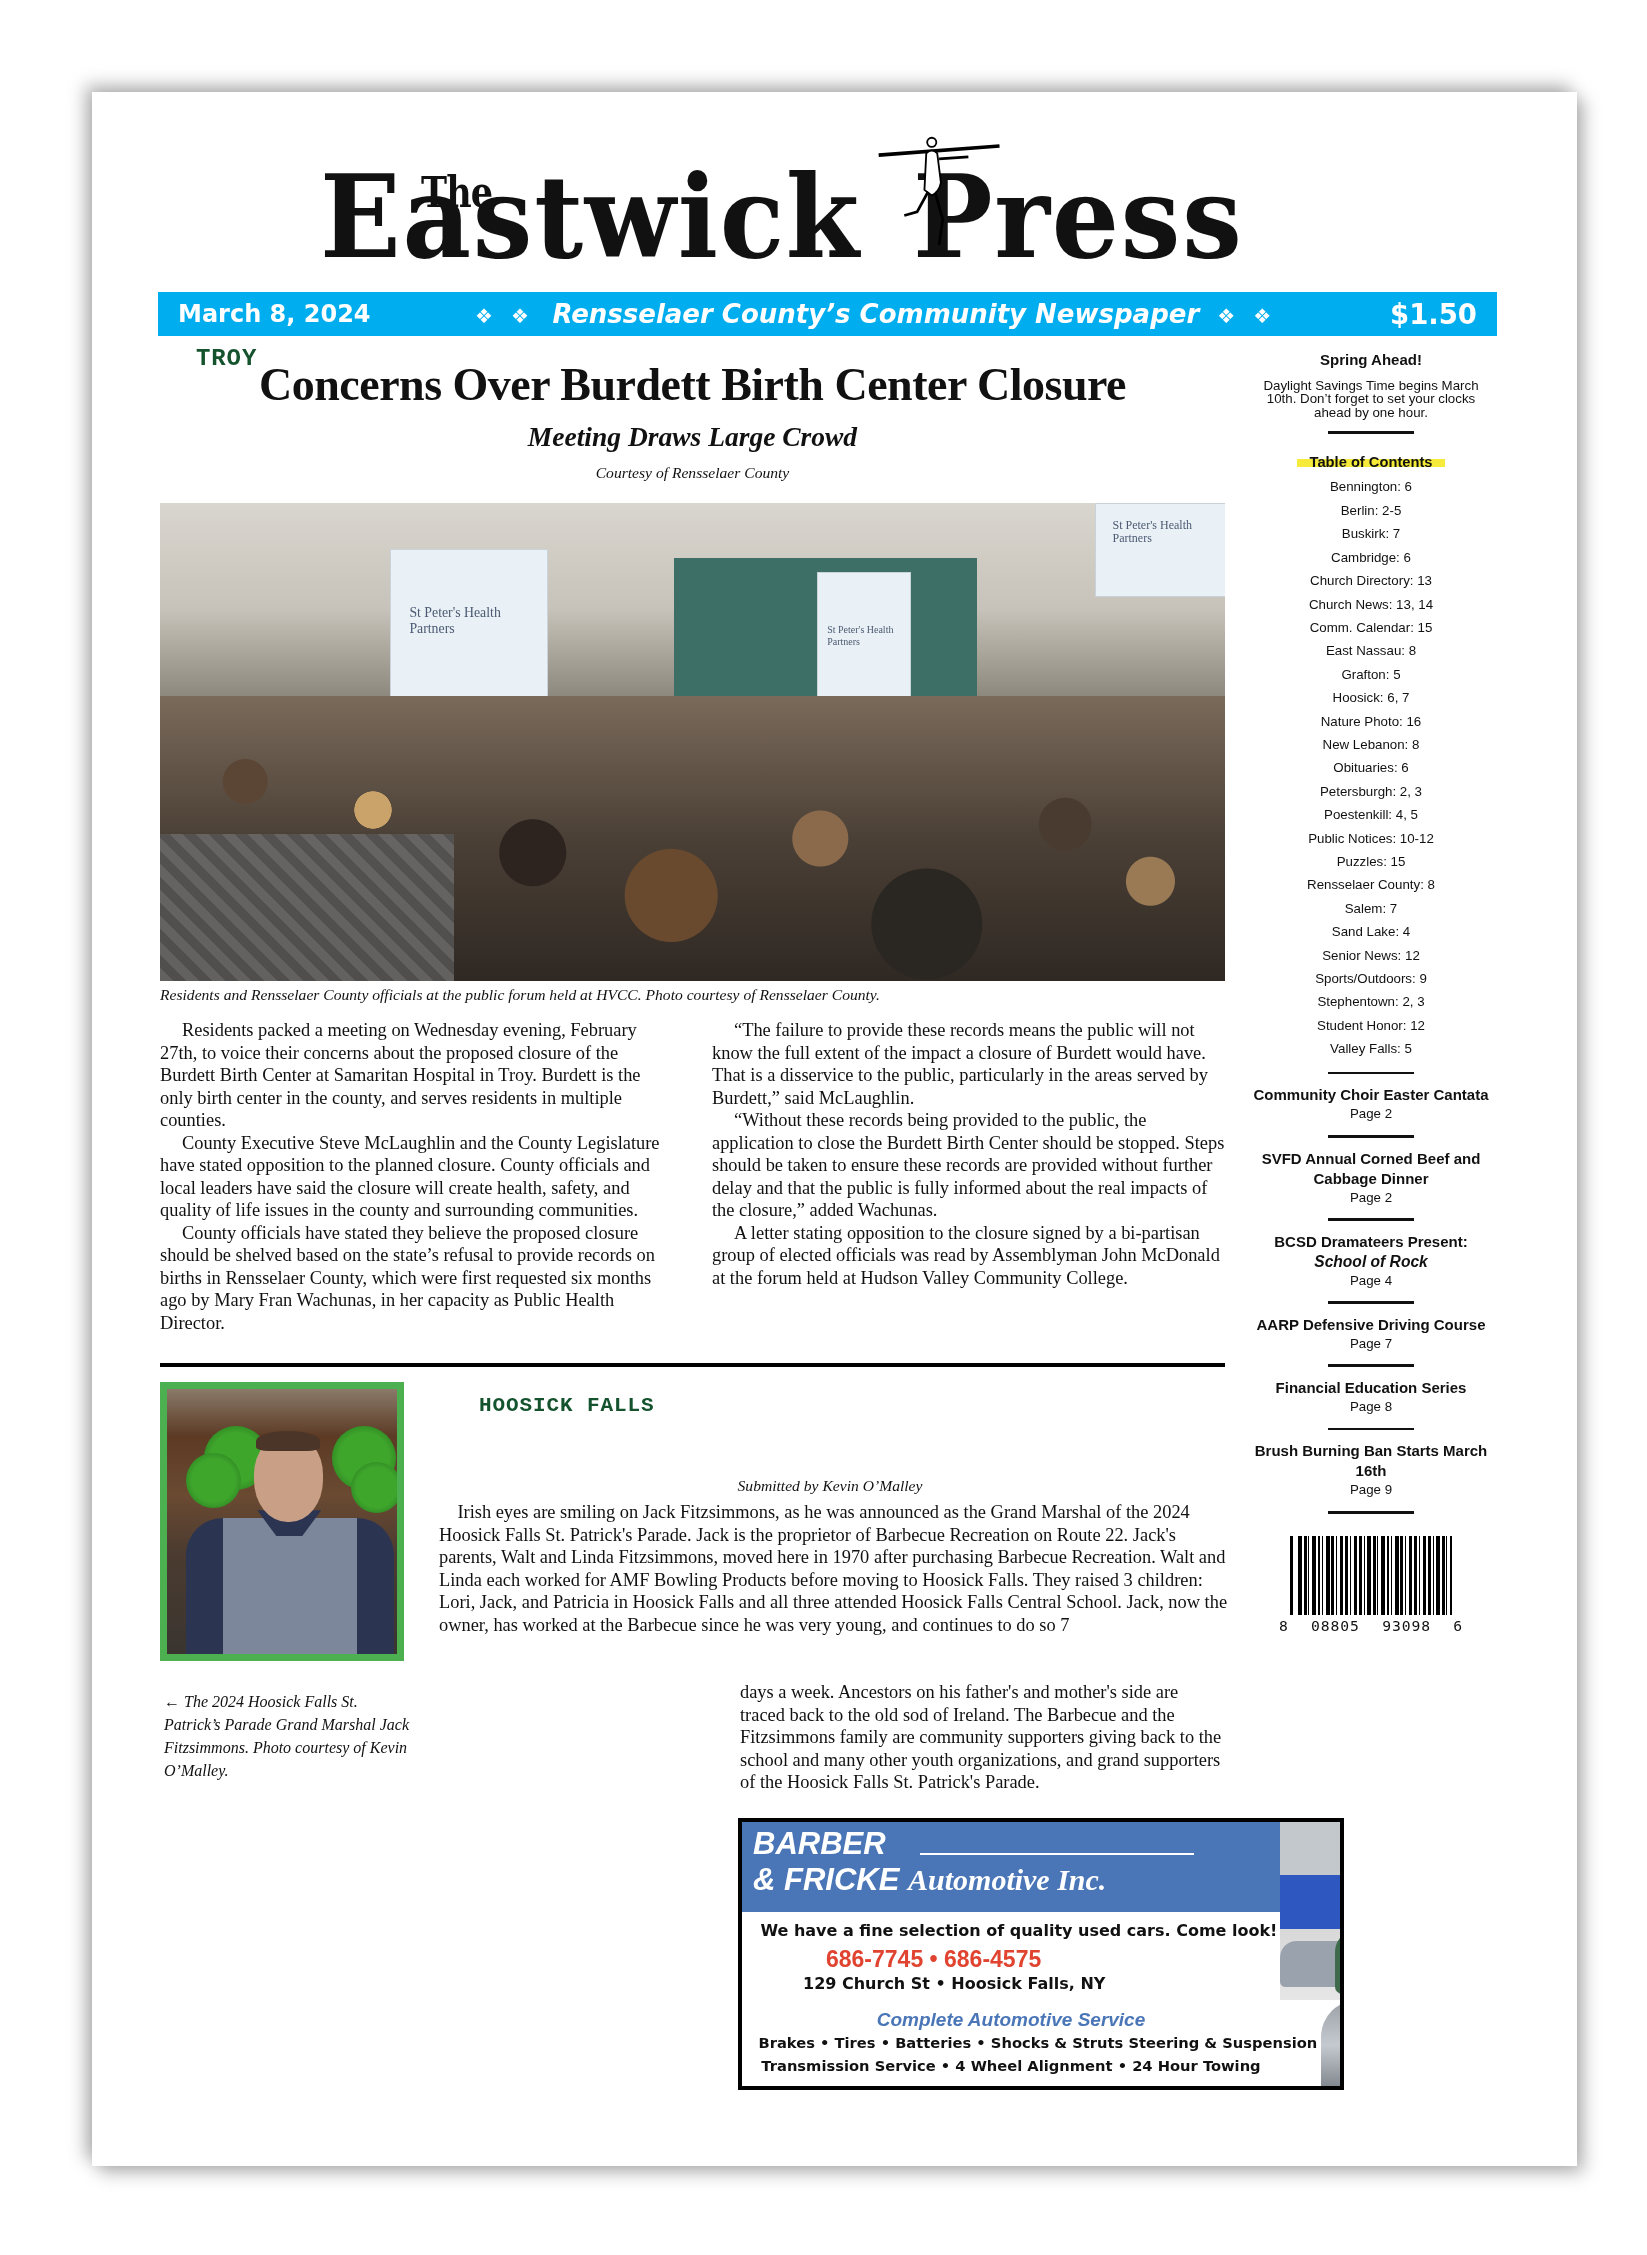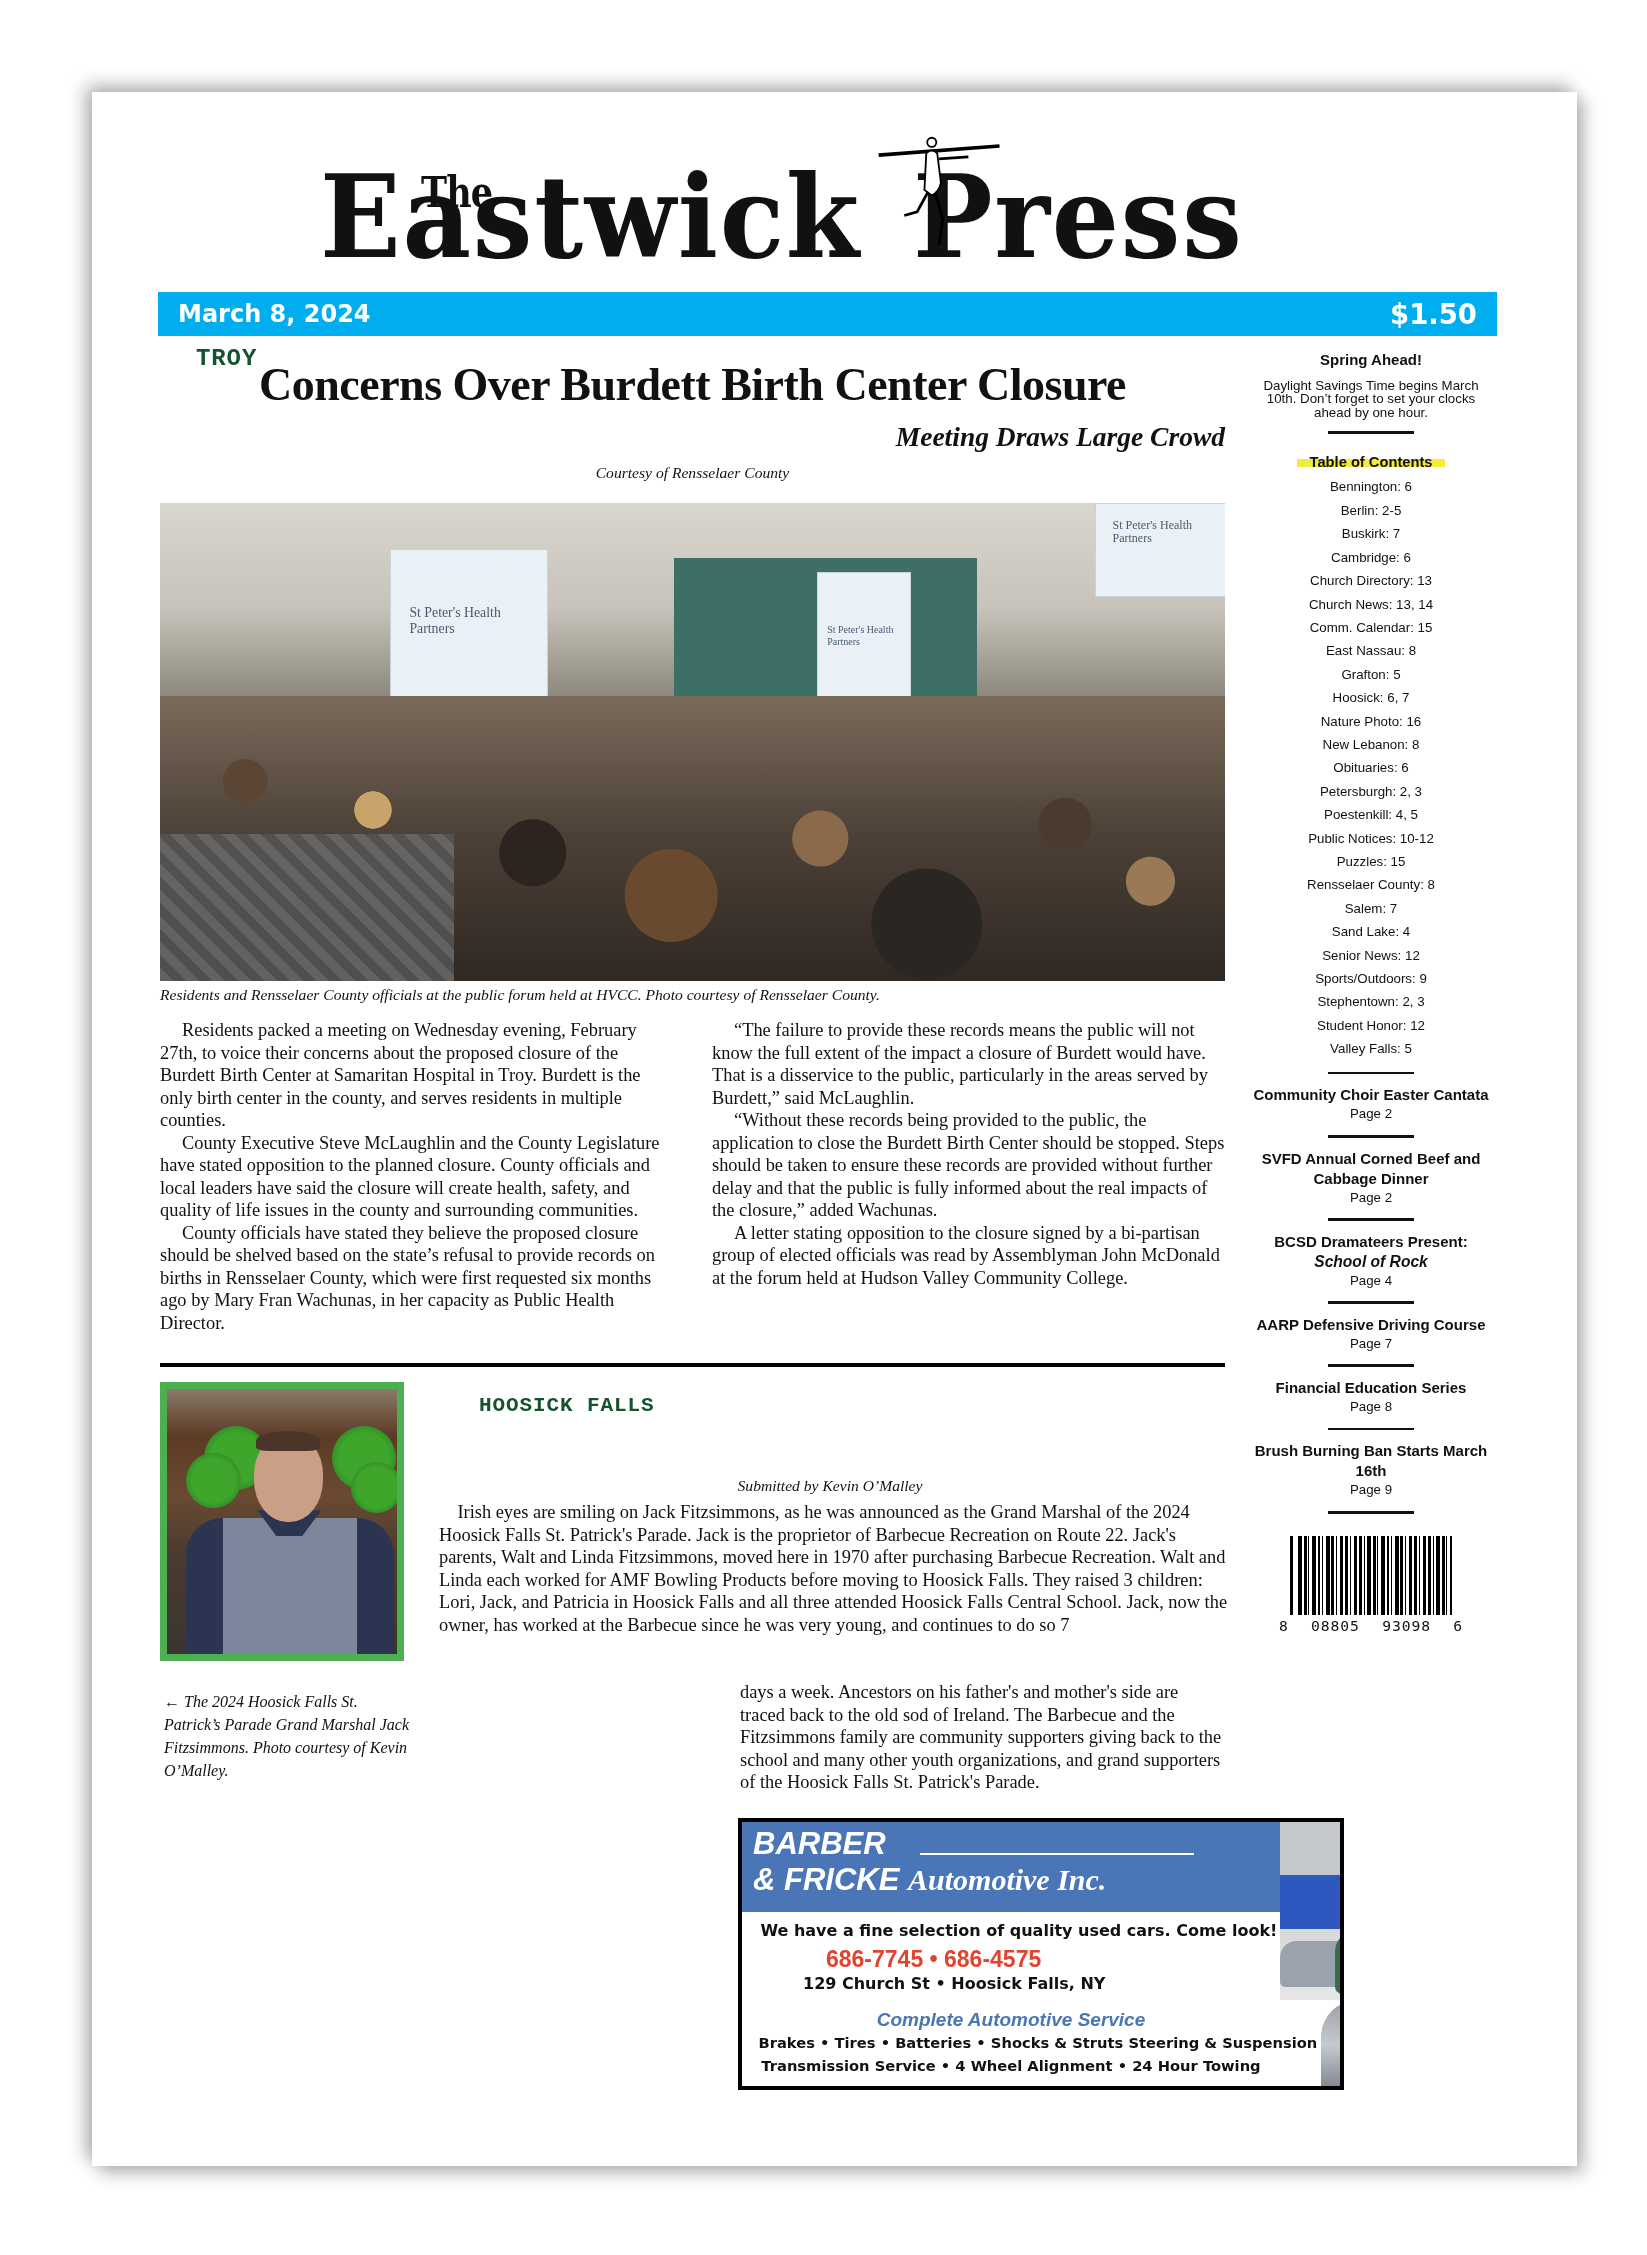--- a/index.html
+++ b/index.html
@@ -24,21 +24,21 @@
   }
   .band .date { position: absolute; left: 20px; font-size: 24px; }
   .band .tagline { position: absolute; left: 317px; font-size: 26px; font-style: italic; white-space: nowrap; }
   .band .diamonds { font-style: normal; font-size: 20px; letter-spacing: 5.5px; }
   .band .price { position: absolute; right: 20px; font-size: 27.5px; }
 
   
   .kicker { font-family: Liberation Mono, monospace; font-weight: bold; color: #14532d; margin-left: 36px; }
   .lead-kicker { position: absolute; left: 68px; top: 253px; font-size: 24px; letter-spacing: 0.9px; }
   .lead-headline { position: absolute; left: 68px; top: 266px; width: 1065px; text-align: center; font-size: 46px; font-weight: bold; letter-spacing: -0.5px; }
-  .lead-deck { position: absolute; left: 68px; top: 329px; width: 1065px; text-align: right; font-size: 27.5px; font-style: italic; font-weight: bold; }
+  .lead-deck { position: absolute; left: 68px; top: 329px; width: 1065px; text-align: center; font-size: 27.5px; font-style: italic; font-weight: bold; }
   .lead-credit { position: absolute; left: 68px; top: 372px; width: 1065px; text-align: center; font-size: 15.6px; font-style: italic; }
 
   .lead-photo {
     position: absolute; left: 68px; top: 411px; width: 1065px; height: 478px; overflow: hidden;
     background: linear-gradient(180deg, #d9d6cf 0%, #c7c3ba 22%, #8f8a7f 40%, #5a5246 60%, #3a332c 100%);
   }
   .lead-photo .screen { position: absolute; background: #eaf1f6; border: 1.8px solid #c9d3db; }
   .lead-photo .screen span { position: absolute; left: 46px; top: 46px; font-family: "Liberation Serif", serif; color: #4b5a72; font-size: 18.4px; line-height: 20px; }
   .lead-photo .wall-green { position: absolute; background: #3e6f66; }
   .lead-photo .crowd { position: absolute; left: 0; top: 193px; width: 1065px; height: 285px;
@@ -133,20 +133,25 @@
       <circle cx="66" cy="8" r="5" fill="#fff" stroke="#000" stroke-width="2"></circle>
       <path d="M60 20 Q66 14 72 20 L76 52 Q74 62 66 66 L58 60 Z" fill="#fff" stroke="#000" stroke-width="2"></path>
       <path d="M62 62 L50 84 L36 88" fill="none" stroke="#000" stroke-width="3"></path>
       <path d="M70 64 L78 92 L74 120" fill="none" stroke="#000" stroke-width="3"></path>
       <path d="M74 26 L106 24" stroke="#000" stroke-width="3"></path>
     </svg>
   </div>
 
   <div class="band">
     <span class="date">March 8, 2024</span>
+    <span class="tagline">
+      <span class="diamonds">❖ ❖</span>
+      &nbsp;<span>Rensselaer County’s Community Newspaper</span>&nbsp;
+      <span class="diamonds">❖ ❖</span>
+    </span>
     <span class="price">$1.50</span>
   </div>
 
   <div class="kicker lead-kicker">TROY</div>
   <div class="lead-headline">Concerns Over Burdett Birth Center Closure</div>
   <div class="lead-deck">Meeting Draws Large Crowd</div>
   <div class="lead-credit">Courtesy of Rensselaer County</div>
 
   <div class="lead-photo">
     <div class="wall-green" style="left:514px;top:55px;width:303px;height:211px;"></div>

